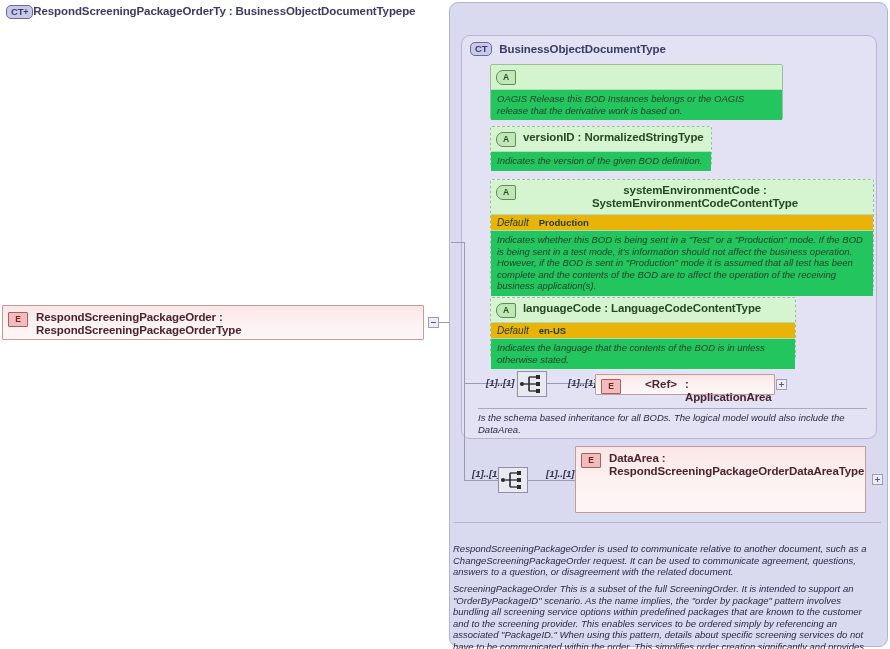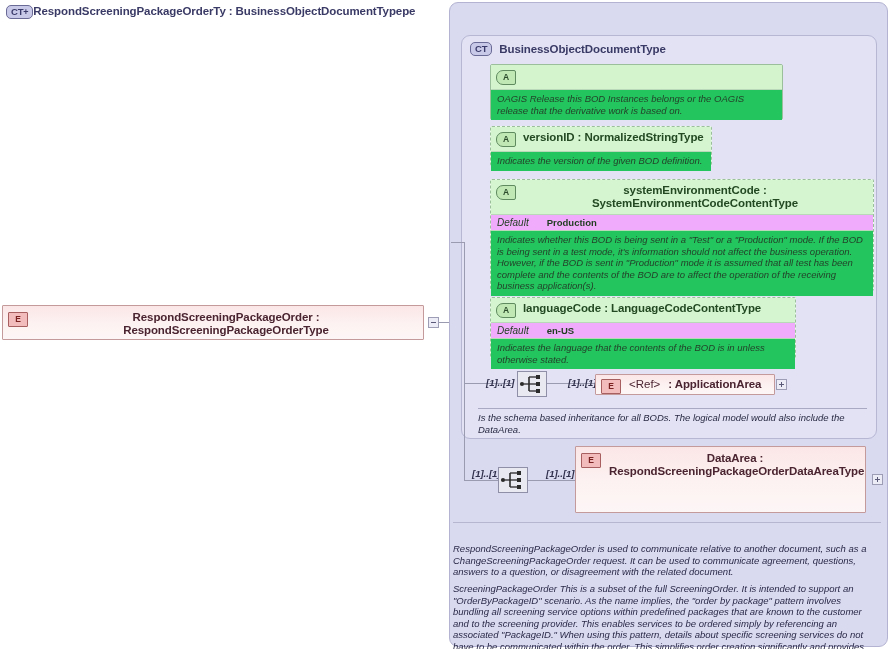--- a/index.html
+++ b/index.html
@@ -104,22 +104,22 @@
   }
   .attr .aname{
     font-size:11.5px;font-weight:bold;color:#234923;
     line-height:13px;letter-spacing:-0.1px;
   }
   .attr .aname.ctr{text-align:center;}
   .attr .defrow{
     border-top:1px solid #b9d8b9;
     padding:2px 6px 2px 6px;
     font-size:10px;
-    display:flex;gap:18px;align-items:baseline;
-    background:#f0abfc;
+    display:flex;gap:10px;align-items:baseline;
+    background:#eab308;
   }
   .attr .defrow .dlab{font-style:italic;color:#1e3c1e;}
   .attr .defrow .dval{font-weight:bold;color:#1e3c1e;font-size:9.5px;}
   .attr .doc{
     border-top:1px solid #b9d8b9;
     padding:3px 6px 4px 6px;
     font-size:9.5px;font-style:italic;color:#24422a;
     line-height:11.5px;
     background:#22c55e;
   }
@@ -142,28 +142,28 @@
     background:#f3bcbc;
     border:1px solid #a85f5f;
     font-size:8.5px;font-weight:bold;color:#7a2222;
     text-align:center;line-height:12px;
     margin-top:1px;border-radius:1px;
   }
   .ename{
     font-size:11.5px;font-weight:bold;color:#4a2430;
     line-height:13px;letter-spacing:-0.1px;
   }
-  .ename.ctr{text-align:center;}
+  .ename.ctr{}
   .elem .edoc{
     border-top:1px solid #d9b3b3;
     padding:3px 7px 4px 7px;
     font-size:9.5px;font-style:italic;color:#3b2229;
     line-height:11.5px;
   }
-  .ref-lbl{font-size:11.5px;font-weight:normal;color:#4a2430;}
+  .ref-lbl{font-size:11.5px;font-weight:bold;color:#4a2430;margin-left:16px;}
 
   
   .seq{
     position:absolute;
     width:30px;height:26px;
     background:#e9e9f2;
     border:1px solid #8f8fa8;
     box-sizing:border-box;
   }
   .seq svg{display:block;}

